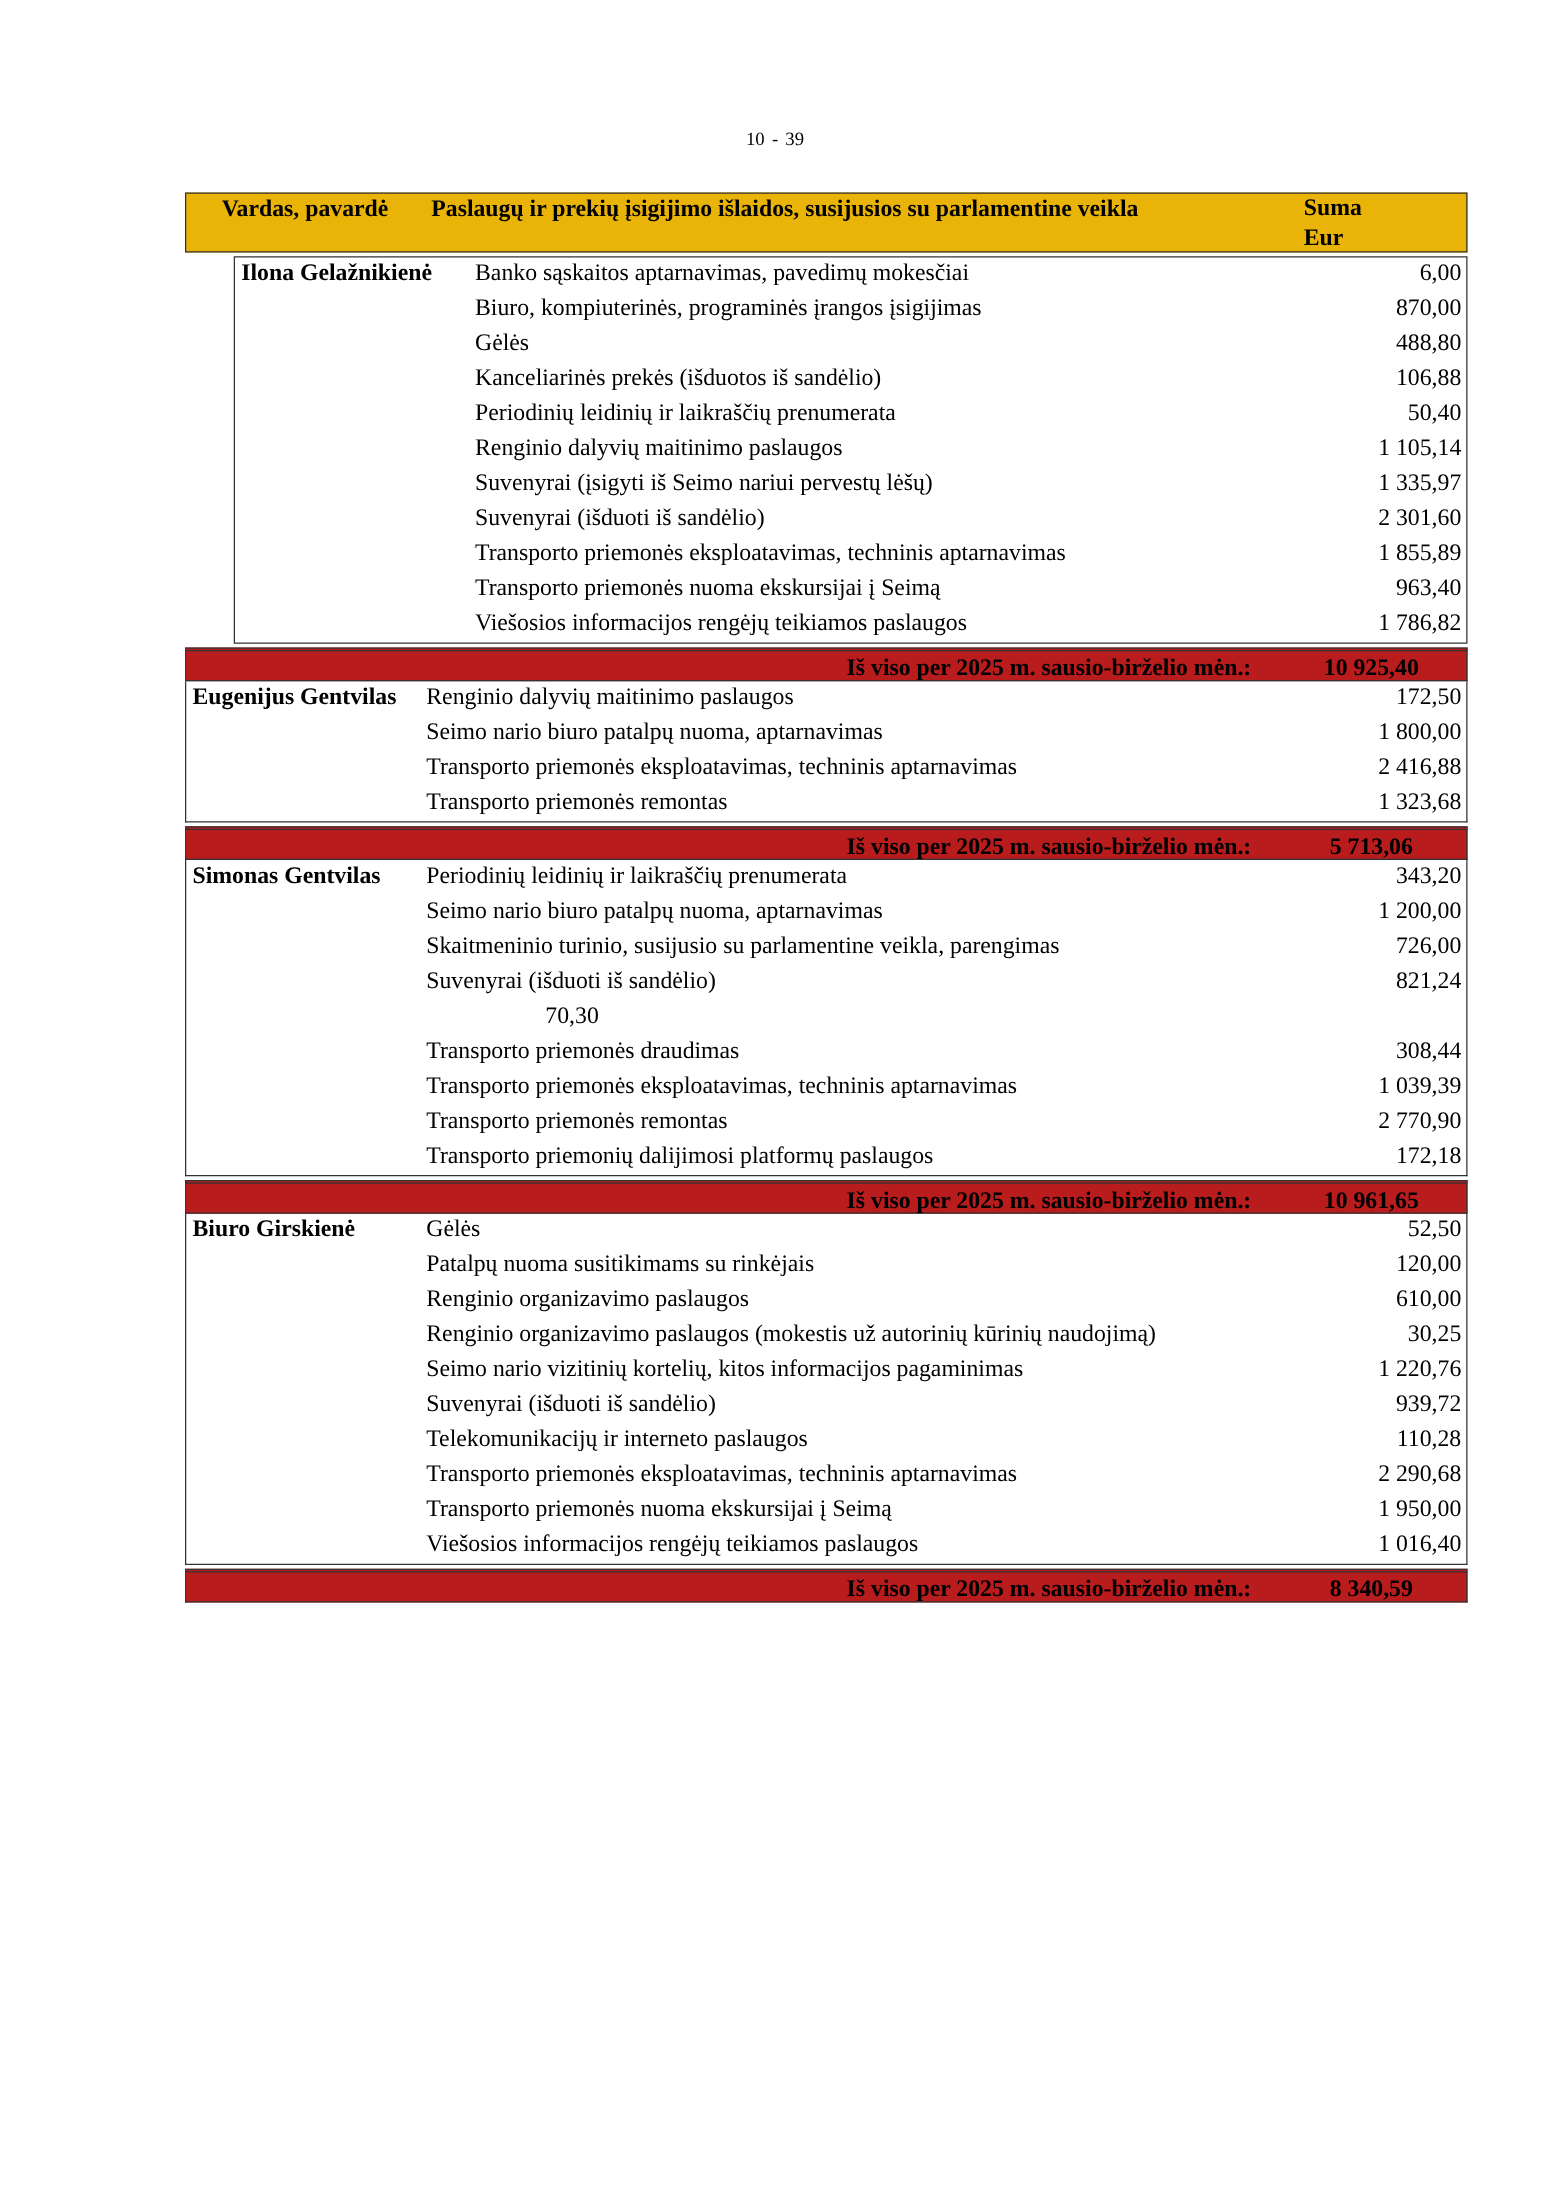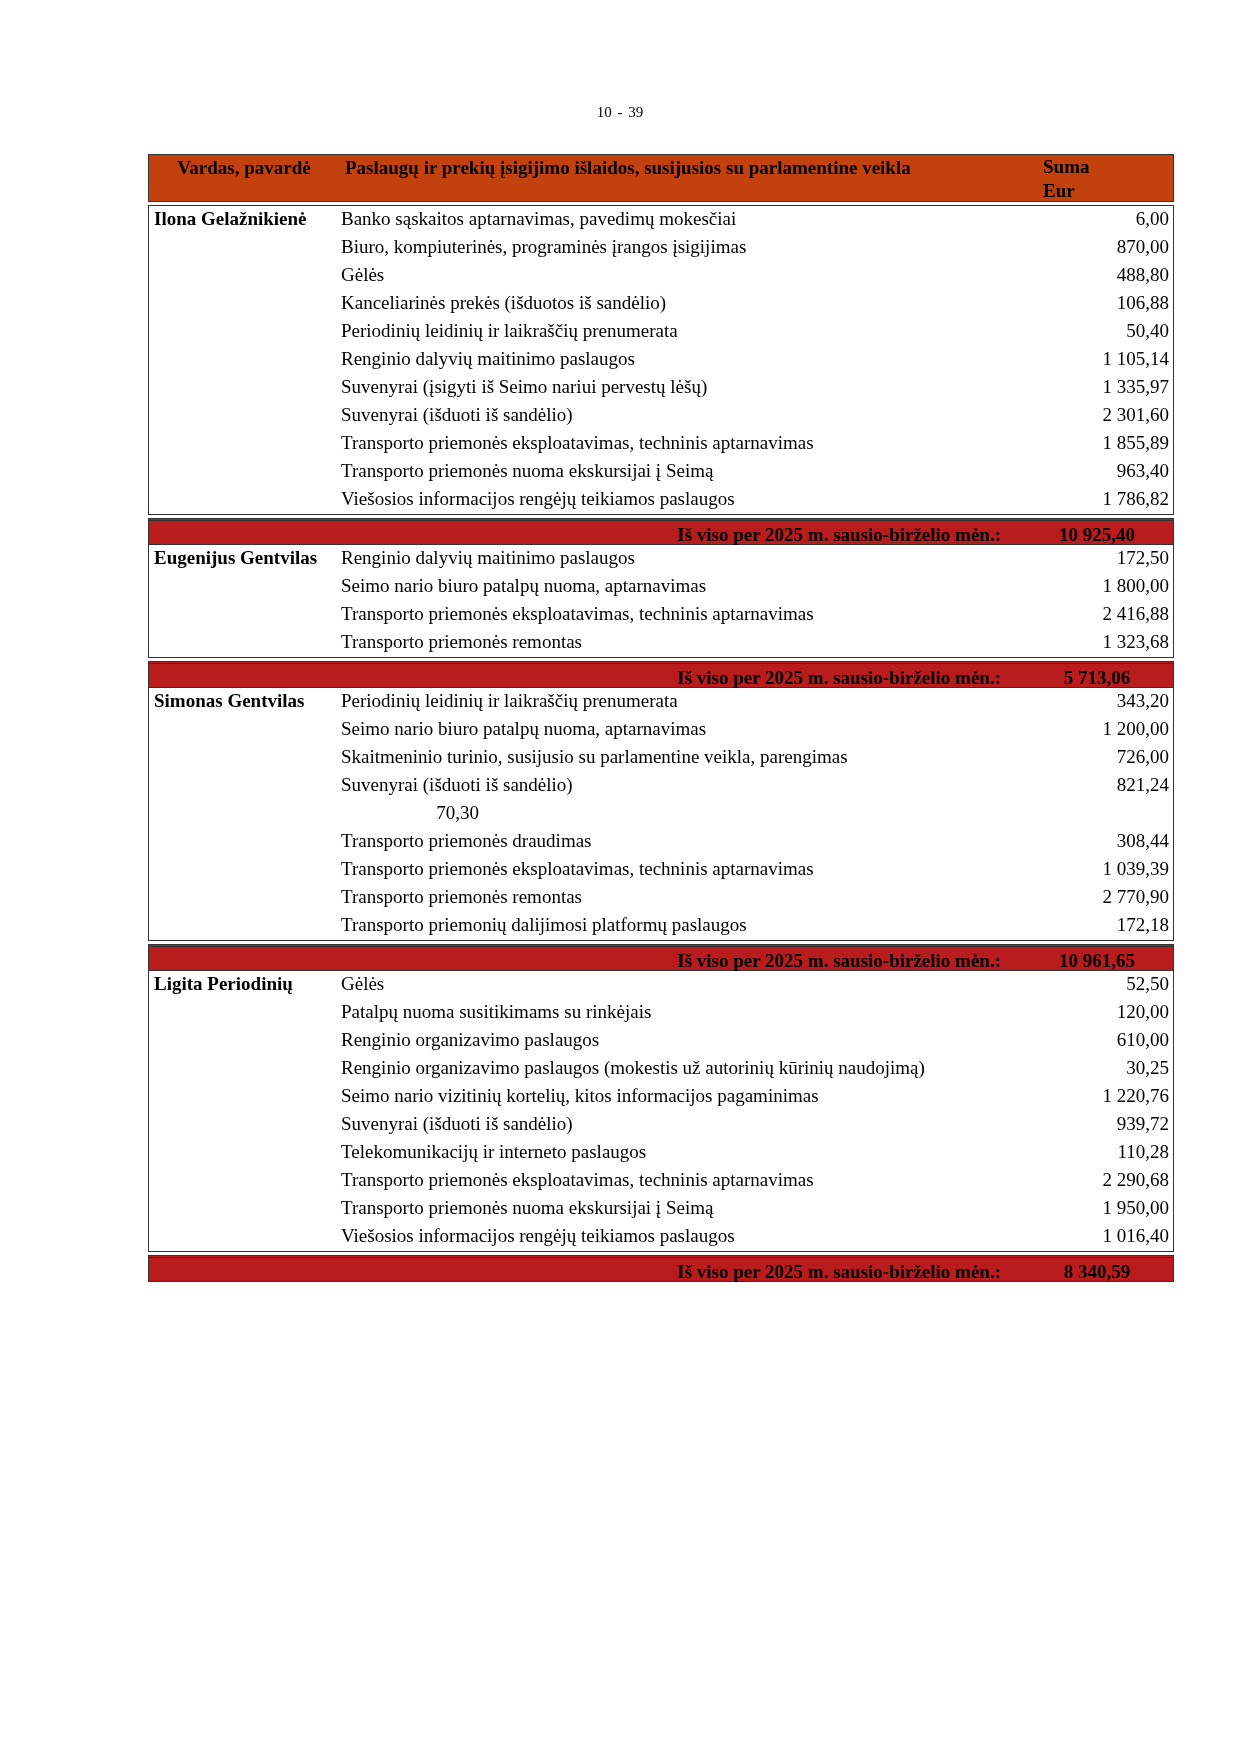--- a/index.html
+++ b/index.html
@@ -1,24 +1,24 @@
 <!DOCTYPE html>
 <html><head>
 <meta charset="utf-8">
 <style>
   html, body { margin: 0; padding: 0; background: #ffffff; }
   body { width: 1240px; height: 1755px; position: relative; font-family: "Liberation Serif", serif; color: #000; }
   .page-num { position: absolute; top: 104px; left: 0; width: 1240px; text-align: center; font-size: 15px; word-spacing: 2px; }
   .tbl { position: absolute; left: 148px; top: 154px; width: 1026px; }
-  .hdr { display: flex; background: #c2410c; border: 1.5px solid #333; height: 48px; font-weight: bold; font-size: 19px; box-sizing: border-box; }
+  .hdr { display: flex; background: #eab308; border: 1.5px solid #333; height: 48px; font-weight: bold; font-size: 19px; box-sizing: border-box; }
   .hdr .c-name { width: 190px; text-align: center; padding-top: 2px; }
   .hdr .c-desc { flex: 1; padding-left: 6px; padding-top: 2px; }
   .hdr .c-sum { width: 120px; padding-right: 10px; line-height: 24px; }
   .section { border: 1.5px solid #333; border-top: none; box-sizing: border-box; }
-  .section.first { margin-top: 3px; border-top: 1.5px solid #333; }
+  .section.first { margin-top: 3px; border-top: 1.5px solid #333; margin-left: 39px; }
   .row { display: flex; height: 28px; line-height: 26px; font-size: 19px; }
   .row .c-name { width: 190px; padding-left: 5px; font-weight: bold; box-sizing: border-box; white-space: nowrap; }
   .row .c-desc { flex: 1; padding-left: 2px; white-space: nowrap; }
   .row .c-sum { width: 140px; text-align: right; padding-right: 4px; }
   .total { display: flex; height: 27px; line-height: 27px; background: #b91c1c; border: 1.5px solid #333; border-top: 3px double #333; font-weight: bold; font-size: 19px; box-sizing: border-box; margin-top: 3px; }
   .total .c-label { flex: 1; text-align: right; padding-right: 36px; }
   .total .c-sum { width: 120px; text-align: center; padding-right: 16px; }
   .section.after-total { border-top: none; }
 </style>
 </head>
@@ -168,21 +168,21 @@
           <div class="c-desc">Transporto priemonių dalijimosi platformų paslaugos</div>
           <div class="c-sum">172,18</div>
         </div>
       </div>
       <div class="total">
         <div class="c-label">Iš viso per 2025 m. sausio-birželio mėn.:</div>
         <div class="c-sum">10 961,65</div>
       </div>
       <div class="section after-total">
         <div class="row">
-          <div class="c-name">Ligita Periodinių</div>
+          <div class="c-name">Biuro Girskienė</div>
           <div class="c-desc">Gėlės</div>
           <div class="c-sum">52,50</div>
         </div>
         <div class="row">
           <div class="c-name"></div>
           <div class="c-desc">Patalpų nuoma susitikimams su rinkėjais</div>
           <div class="c-sum">120,00</div>
         </div>
         <div class="row">
           <div class="c-name"></div>

